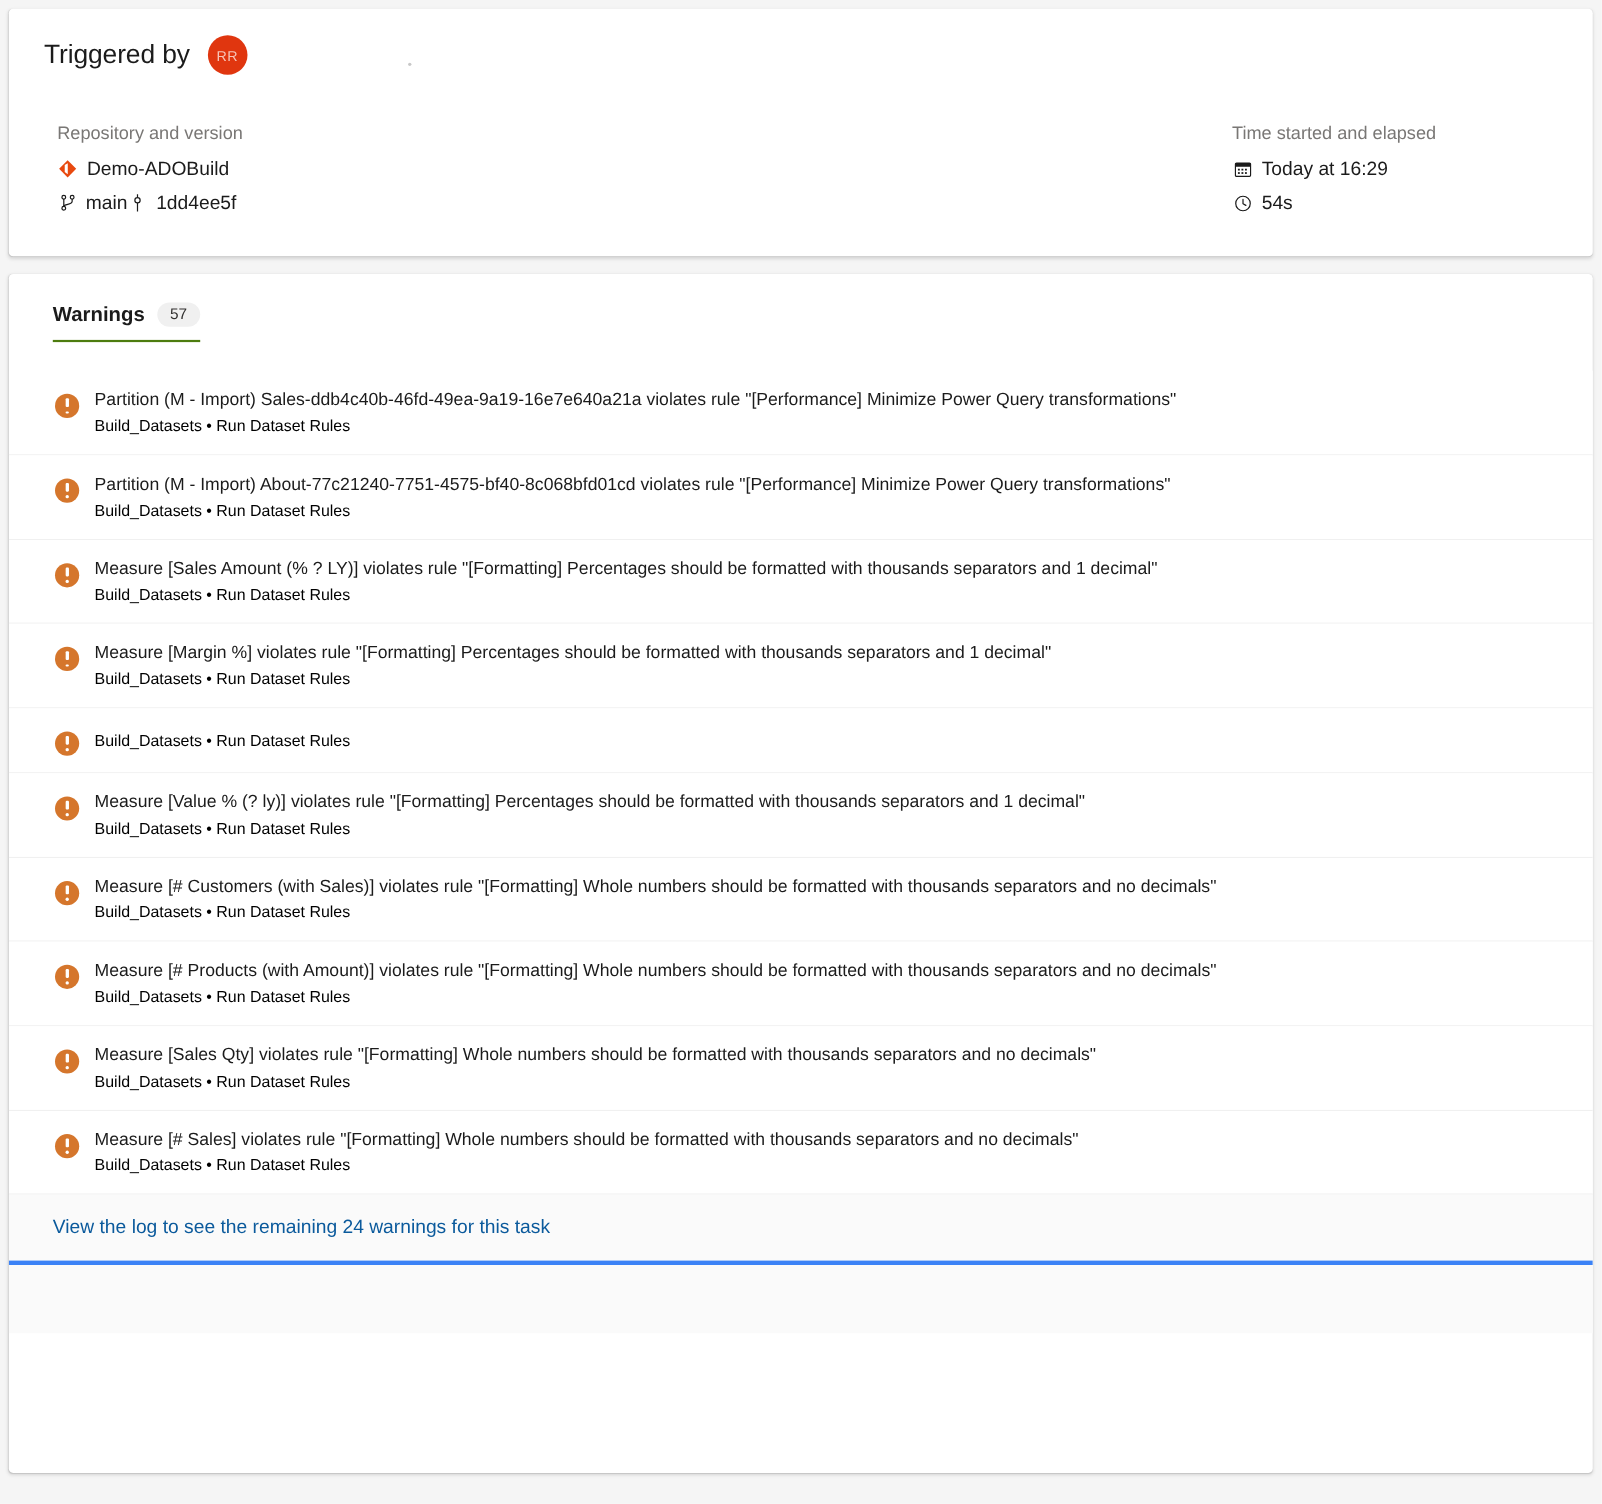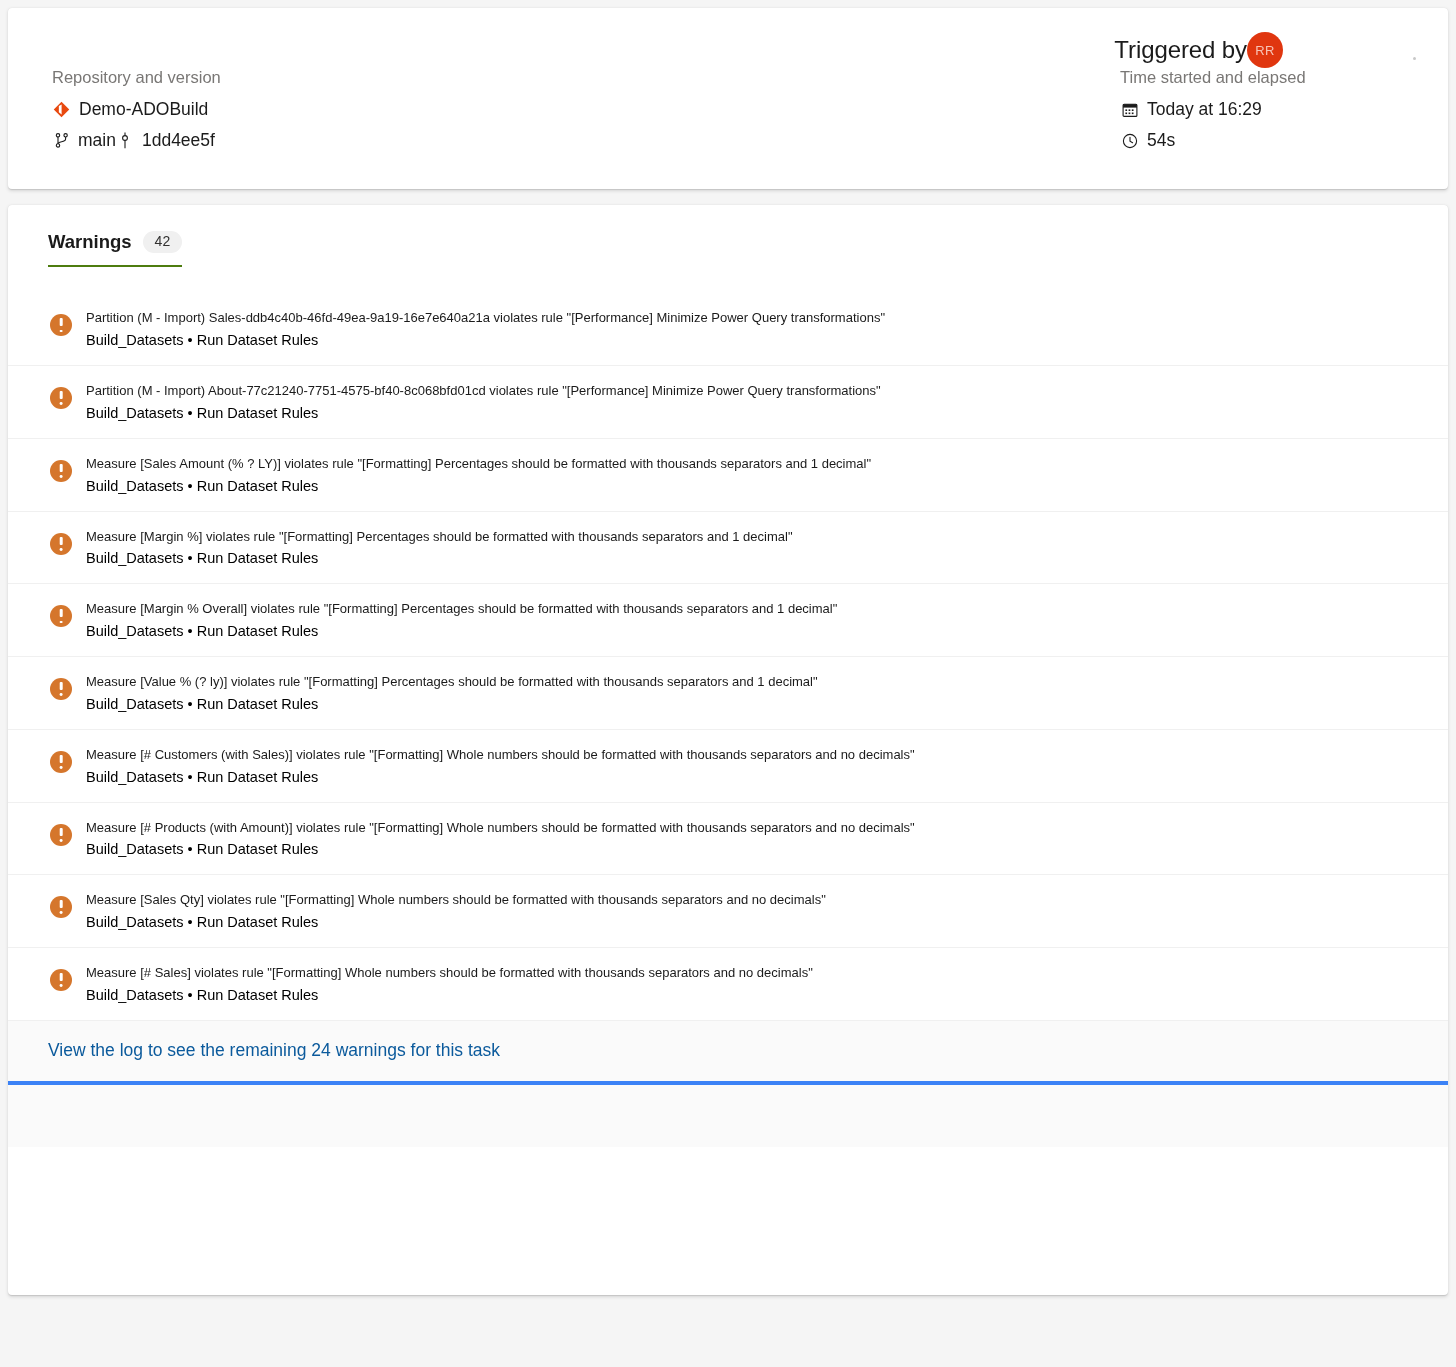--- a/index.html
+++ b/index.html
@@ -20,22 +20,22 @@
     box-shadow: 0 1.6px 3.6px rgba(0,0,0,0.13), 0 0.3px 0.9px rgba(0,0,0,0.10);
     position: relative;
   }
 
   
   .summary-card { padding: 24px 32px 28px 32px; margin-bottom: 16px; }
 
   .triggered-row {
     display: flex;
     align-items: center;
-    gap: 0;
-    justify-content: flex-end;
+    gap: 16px;
+    margin-bottom: 44px;
   }
   .triggered-label {
     font-size: 24px;
     color: #1b1b1b;
     font-weight: 400;
     letter-spacing: -0.1px;
   }
   .avatar {
     width: 36px; height: 36px;
     border-radius: 50%;
@@ -139,21 +139,21 @@
     position: absolute;
     left: 50%; bottom: 4px;
     transform: translateX(-50%);
     width: 2.8px; height: 2.8px;
     background: #ffffff;
     border-radius: 50%;
   }
 
   .warn-body { flex: 1; min-width: 0; }
   .warn-title {
-    font-size: 13px;
+    font-size: 16px;
     color: #1b1b1b;
     line-height: 1.3;
     white-space: nowrap;
     overflow: hidden;
     text-overflow: ellipsis;
   }
   .warn-sub {
     font-size: 14.5px;
     color: #000000;
     margin-top: 4px;
@@ -265,21 +265,21 @@
       </div>
 
     </div>
   </section>
 
   <section class="card warn-card">
 
     <div class="tabbar">
       <div class="tab">
         <span class="tab-label">Warnings</span>
-        <span class="tab-badge">42</span>
+        <span class="tab-badge">57</span>
       </div>
     </div>
 
     <div class="warn-list" id="warn-list">
         <div class="warn-row">
           <span class="warn-icon"></span>
           <div class="warn-body">
             <div class="warn-title">Partition (M - Import) Sales-ddb4c40b-46fd-49ea-9a19-16e7e640a21a violates rule "[Performance] Minimize Power Query transformations"</div>
             <div class="warn-sub">Build_Datasets • Run Dataset Rules</div>
           </div>
@@ -301,21 +301,20 @@
         <div class="warn-row">
           <span class="warn-icon"></span>
           <div class="warn-body">
             <div class="warn-title">Measure [Margin %] violates rule "[Formatting] Percentages should be formatted with thousands separators and 1 decimal"</div>
             <div class="warn-sub">Build_Datasets • Run Dataset Rules</div>
           </div>
         </div>
         <div class="warn-row">
           <span class="warn-icon"></span>
           <div class="warn-body">
-            <div class="warn-title">Measure [Margin % Overall] violates rule "[Formatting] Percentages should be formatted with thousands separators and 1 decimal"</div>
             <div class="warn-sub">Build_Datasets • Run Dataset Rules</div>
           </div>
         </div>
         <div class="warn-row">
           <span class="warn-icon"></span>
           <div class="warn-body">
             <div class="warn-title">Measure [Value % (? ly)] violates rule "[Formatting] Percentages should be formatted with thousands separators and 1 decimal"</div>
             <div class="warn-sub">Build_Datasets • Run Dataset Rules</div>
           </div>
         </div>

